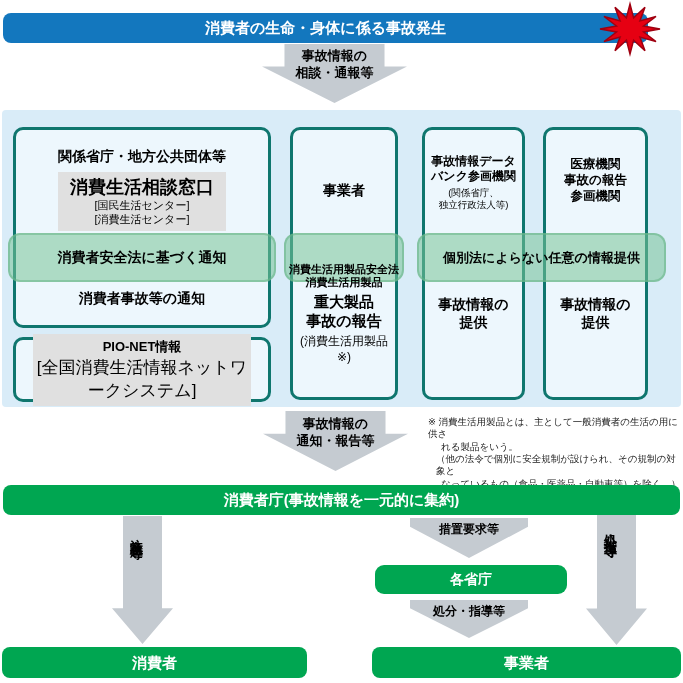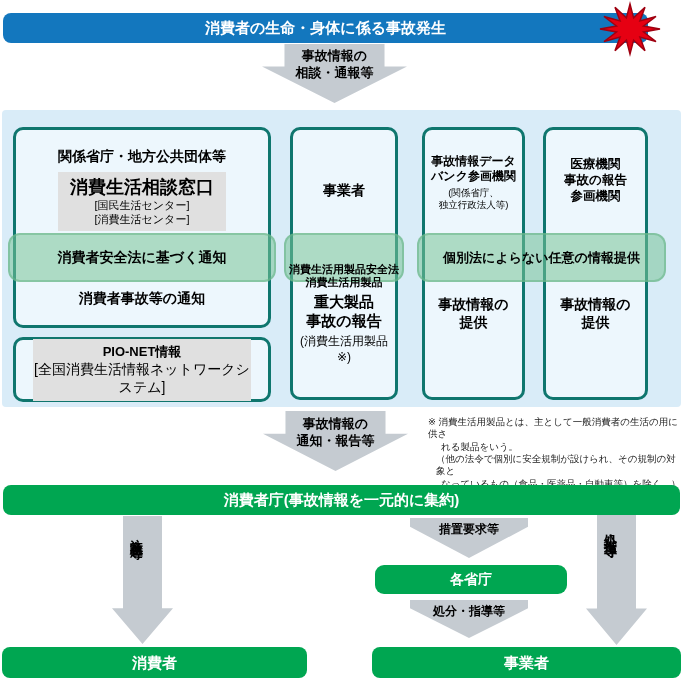--- a/index.html
+++ b/index.html
@@ -78,21 +78,21 @@
     <div class="b" style="font-size:18px;">消費生活相談窓口</div>
     <div style="font-size:11px;line-height:1.25;">[国民生活センター]</div>
     <div style="font-size:11px;line-height:1.25;">[消費生活センター]</div>
   </div>
   <div class="ctext b" style="top:160px;font-size:14px;">消費者事故等の通知</div>
 </div>
 
 <div class="colbox" style="left:13px;top:337px;width:252px;height:59px;display:flex;align-items:center;justify-content:center;">
   <div class="graybox" style="position:static;transform:none;width:218px;padding:4px 0;">
     <div class="b" style="font-size:13px;">PIO-NET情報</div>
-    <div style="font-size:14px;">[全国消費生活情報ネットワークシステム]</div>
+    <div style="font-size:17px;">[全国消費生活情報ネットワークシステム]</div>
   </div>
 </div>
 
 <div class="colbox" style="left:290px;top:127px;width:102px;height:267px;">
   <div class="ctext b" style="top:52px;font-size:14px;">事業者</div>
   <div class="ctext b" style="top:162px;font-size:15px;line-height:19px;">
     <div>重大製品</div>
     <div>事故の報告</div>
   </div>
   <div class="ctext" style="top:203px;font-size:12px;">(消費生活用製品※)</div>

